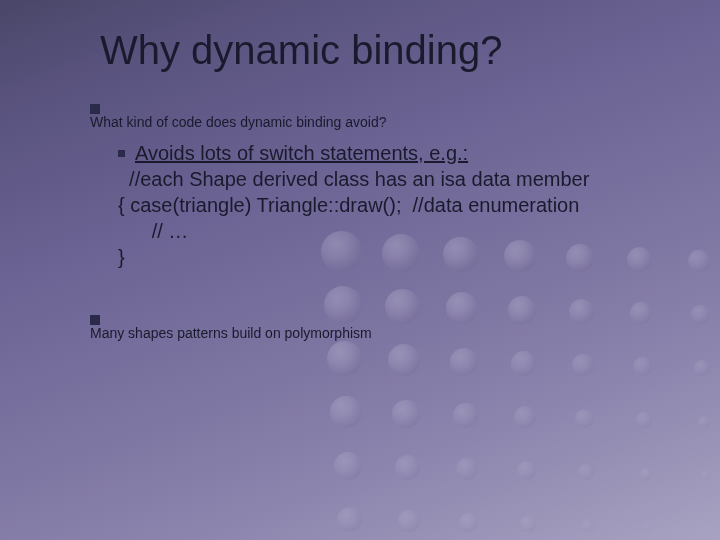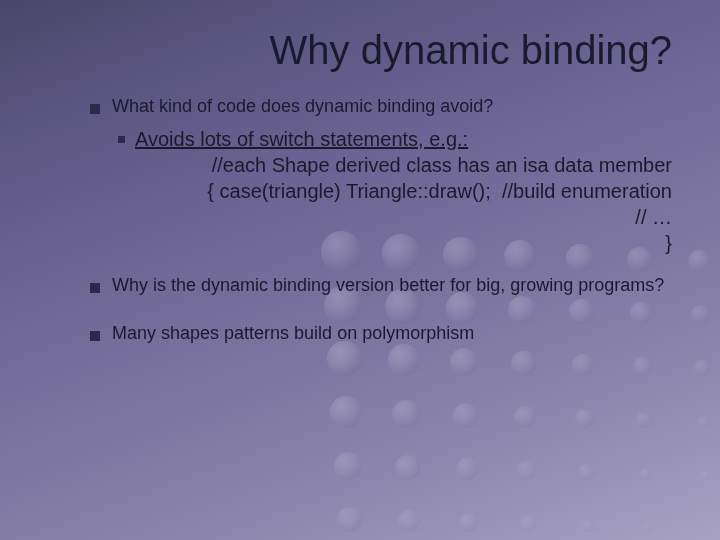--- a/index.html
+++ b/index.html
@@ -22,35 +22,35 @@
   }
   .spheres .dot {
     position: absolute;
     border-radius: 50%;
     background: radial-gradient(circle at 35% 30%, #e8e4f2 0%, #bdb7d4 35%, #7b749c 70%, #4d476b 100%);
   }
   .slide {
     position: relative;
     padding: 28px 48px 16px 90px;
     height: 100%;
-    text-align: right;
   }
   .title {
     font-size: 40px;
     font-weight: normal;
     color: #1a1a2e;
     margin-bottom: 22px;
     margin-left: 10px;
   }
   .top-bullet {
     display: flex;
     align-items: flex-start;
     margin-bottom: 8px;
-    font-size: 18px;
+    font-size: 14px;
     line-height: 1.25;
+    flex-direction: column;
   }
   .top-bullet .sq {
     width: 10px;
     height: 10px;
     background: #2a2a4a;
     margin-right: 12px;
     margin-top: 9px;
     flex-shrink: 0;
   }
   .sub-block {
@@ -131,29 +131,25 @@
     <span class="sq"></span>
     <span>What kind of code does dynamic binding avoid?</span>
   </div>
 
   <div class="sub-block">
     <div class="sub-bullet">
       <span class="dot"></span>
       <span>Avoids lots of switch statements, e.g.:</span>
     </div>
     <div class="code-line">  //each Shape derived class has an isa data member</div>
-    <div class="code-line">{ case(triangle) Triangle::draw();  //build enumeration</div>
+    <div class="code-line">{ case(triangle) Triangle::draw();  //data enumeration</div>
     <div class="code-line indent1">   // …</div>
     <div class="code-line">}</div>
   </div>
 
-  <div class="top-bullet">
-    <span class="sq"></span>
-    <span>Why is the dynamic binding version better for big, growing programs?</span>
-  </div>
 
   <div style="height:18px"></div>
 
   <div class="top-bullet">
     <span class="sq"></span>
     <span>Many shapes patterns build on polymorphism</span>
   </div>
 </div>
 
 </body></html>

